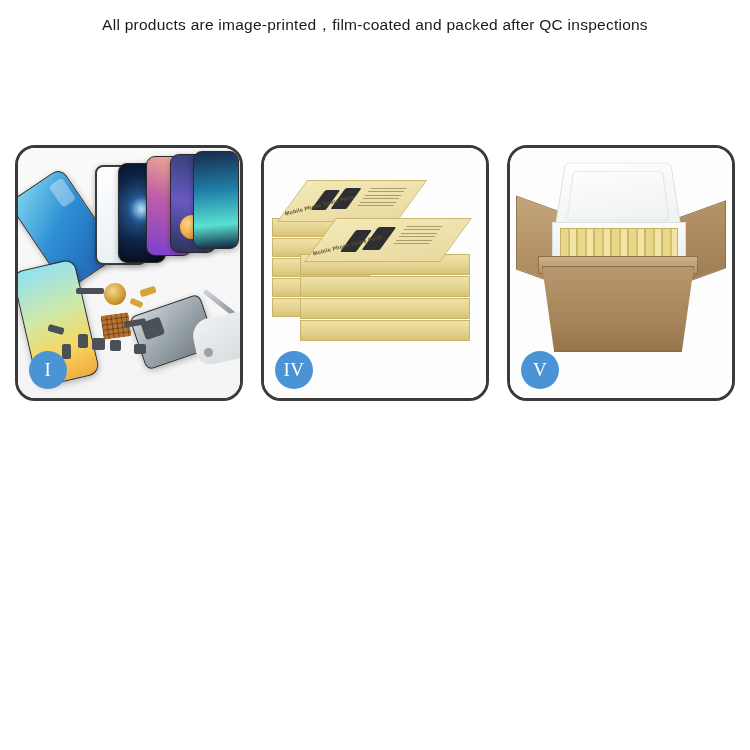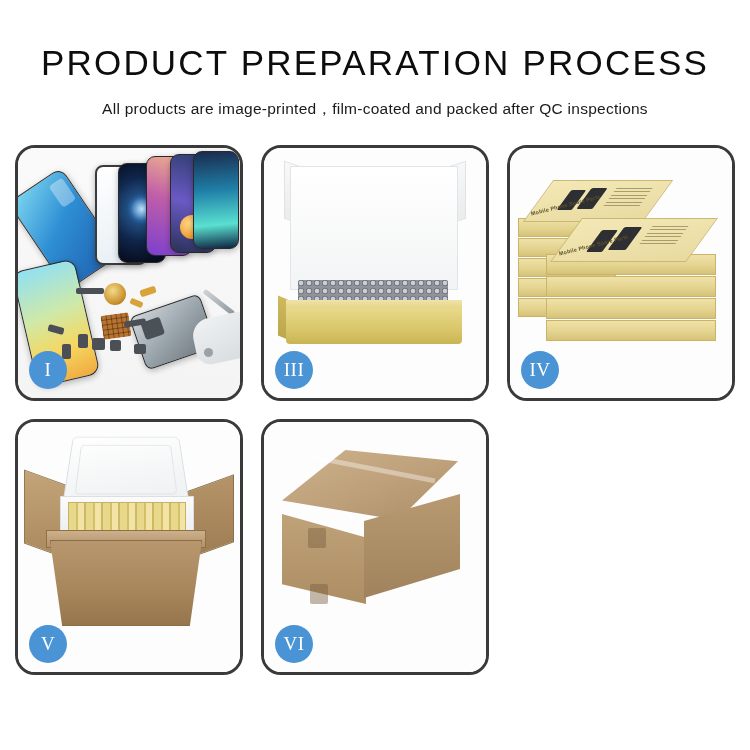--- a/index.html
+++ b/index.html
@@ -340,21 +340,20 @@
     position: absolute; width: 18px; height: 20px;
     background: rgba(120,96,62,.45); border-radius: 2px;
   }
 </style>
 </head>
 <body>
 
 <div id="page">
 
   <div class="header">
-    <div class="title">PRODUCT PREPARATION PROCESS</div>
     <div class="subtitle">All products are image-printed，film-coated and packed after QC inspections</div>
   </div>
 
   <div class="grid">
 
     <div class="panel">
       <div class="scene p1">
         <div class="phone ph-a"></div>
         <div class="phone ph-b"></div>
         <div class="phone ph-c"></div>
@@ -376,32 +375,20 @@
         <div class="part" style="left:106px;top:172px;width:22px;height:6px;transform:rotate(-10deg)"></div>
         <div class="part" style="left:116px;top:196px;width:12px;height:10px"></div>
         <div class="tweezer"></div>
         <div class="hand"></div>
         <div class="part" style="left:186px;top:200px;width:9px;height:9px;border-radius:50%;background:#9aa1a7"></div>
       </div>
       <div class="badge">I</div>
     </div>
 
 
-    <div class="panel">
-      <div class="scene p3">
-        <div class="b3-flapL"></div>
-        <div class="b3-flapR"></div>
-        <div class="b3-white"></div>
-        <div class="b3-inner"></div>
-        <div class="b3-sideL"></div>
-        <div class="b3-lip"></div>
-        <div class="b3-front"></div>
-      </div>
-      <div class="badge">III</div>
-    </div>
 
     <div class="panel">
       <div class="scene p4">
         <div class="stack">
 
           <div class="kbox" style="left:0px;top:52px;width:96px;height:17px"></div>
           <div class="kbox" style="left:0px;top:72px;width:96px;height:17px"></div>
           <div class="kbox" style="left:0px;top:92px;width:96px;height:17px"></div>
           <div class="kbox" style="left:0px;top:112px;width:96px;height:17px"></div>
           <div class="kbox" style="left:0px;top:132px;width:96px;height:17px"></div>
@@ -434,26 +421,15 @@
         <div class="c5-flapR"></div>
         <div class="foam-lid"></div>
         <div class="foam-box"></div>
         <div class="ypacks"></div>
         <div class="c5-rim"></div>
         <div class="c5-body"></div>
       </div>
       <div class="badge">V</div>
     </div>
 
-    <div class="panel">
-      <div class="scene p6">
-        <div class="c6-top"></div>
-        <div class="c6-seam"></div>
-        <div class="c6-left"></div>
-        <div class="c6-right"></div>
-        <div class="c6-tab" style="left:44px;top:106px"></div>
-        <div class="c6-tab" style="left:46px;top:162px"></div>
-      </div>
-      <div class="badge">VI</div>
-    </div>
 
   </div>
 </div>
 
 </body></html>

